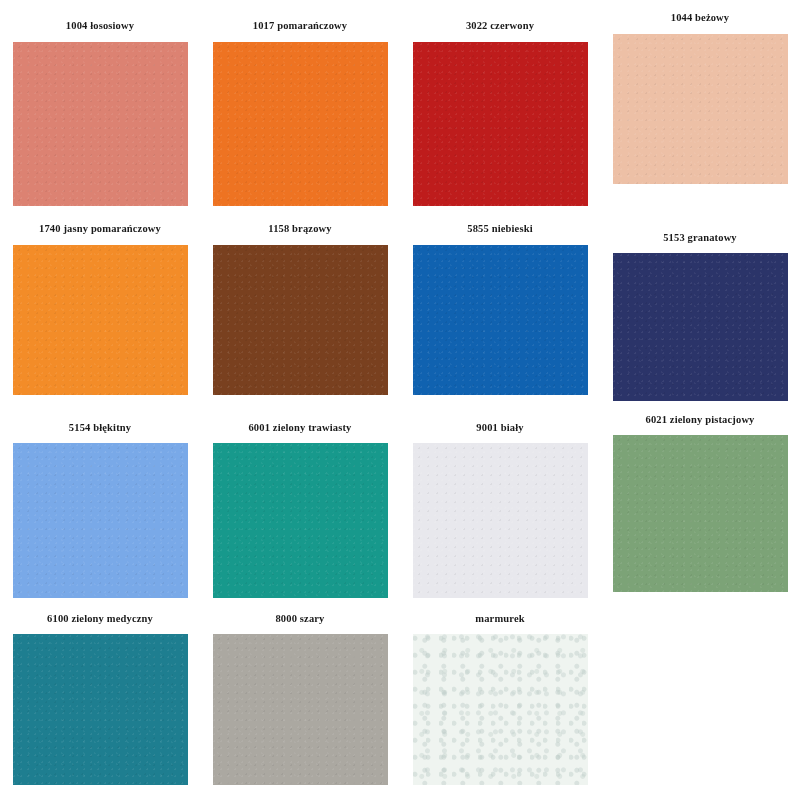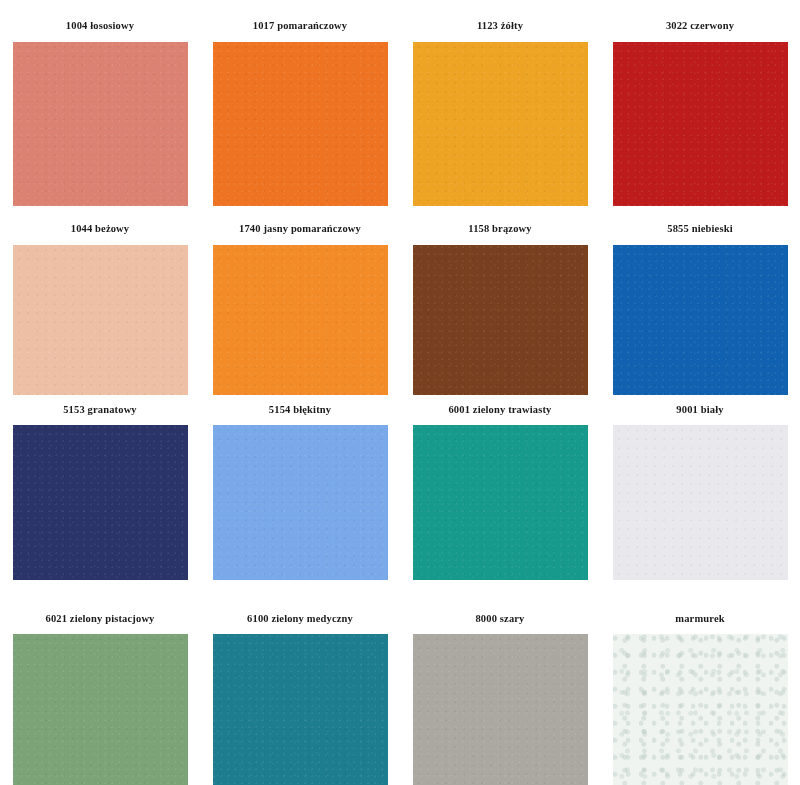--- a/index.html
+++ b/index.html
@@ -63,42 +63,38 @@
       radial-gradient(circle at 85% 15%, rgba(188,203,199,0.38) 0 2px, transparent 3px);
     background-size: 13px 17px, 19px 13px, 23px 21px, 17px 19px;
   }
   
   .row1 .swatch-label { margin-top: 21px; }
   .row1 .swatch-chip  { height: 164px; margin-top: 10px; }
 
   .row2 .swatch-label { margin-top: 13px; }
   .row2 .swatch-chip  { height: 150px; margin-top: 10px; }
 
-  .row3 .swatch-label { margin-top: 4px; }
+  .row3 .swatch-label { margin-top: 22px; }
   .row3 .swatch-chip  { height: 155px; margin-top: 9px; }
 
   .row4 .swatch-label { margin-top: 14px; }
   .row4 .swatch-chip  { height: 157px; margin-top: 9px; }
 </style>
 </head>
 <body style="background-color: rgb(255, 255, 255);">
 
 <div id="swatch-grid">
 
   <div class="swatch-cell row1">
     <div class="swatch-label">1004 łososiowy</div>
     <div class="swatch-chip" style="background-color: rgb(220, 130, 114);"></div>
   </div>
   <div class="swatch-cell row1">
     <div class="swatch-label">1017 pomarańczowy</div>
     <div class="swatch-chip" style="background-color: rgb(238, 115, 34);"></div>
-  </div>
-  <div class="swatch-cell row1">
-    <div class="swatch-label">1123 żółty</div>
-    <div class="swatch-chip" style="background-color: rgb(237, 163, 35);"></div>
   </div>
   <div class="swatch-cell row1">
     <div class="swatch-label">3022 czerwony</div>
     <div class="swatch-chip" style="background-color: rgb(190, 28, 28);"></div>
   </div>
 
   <div class="swatch-cell row2">
     <div class="swatch-label">1044 beżowy</div>
     <div class="swatch-chip" style="background-color: rgb(237, 192, 166);"></div>
   </div>

